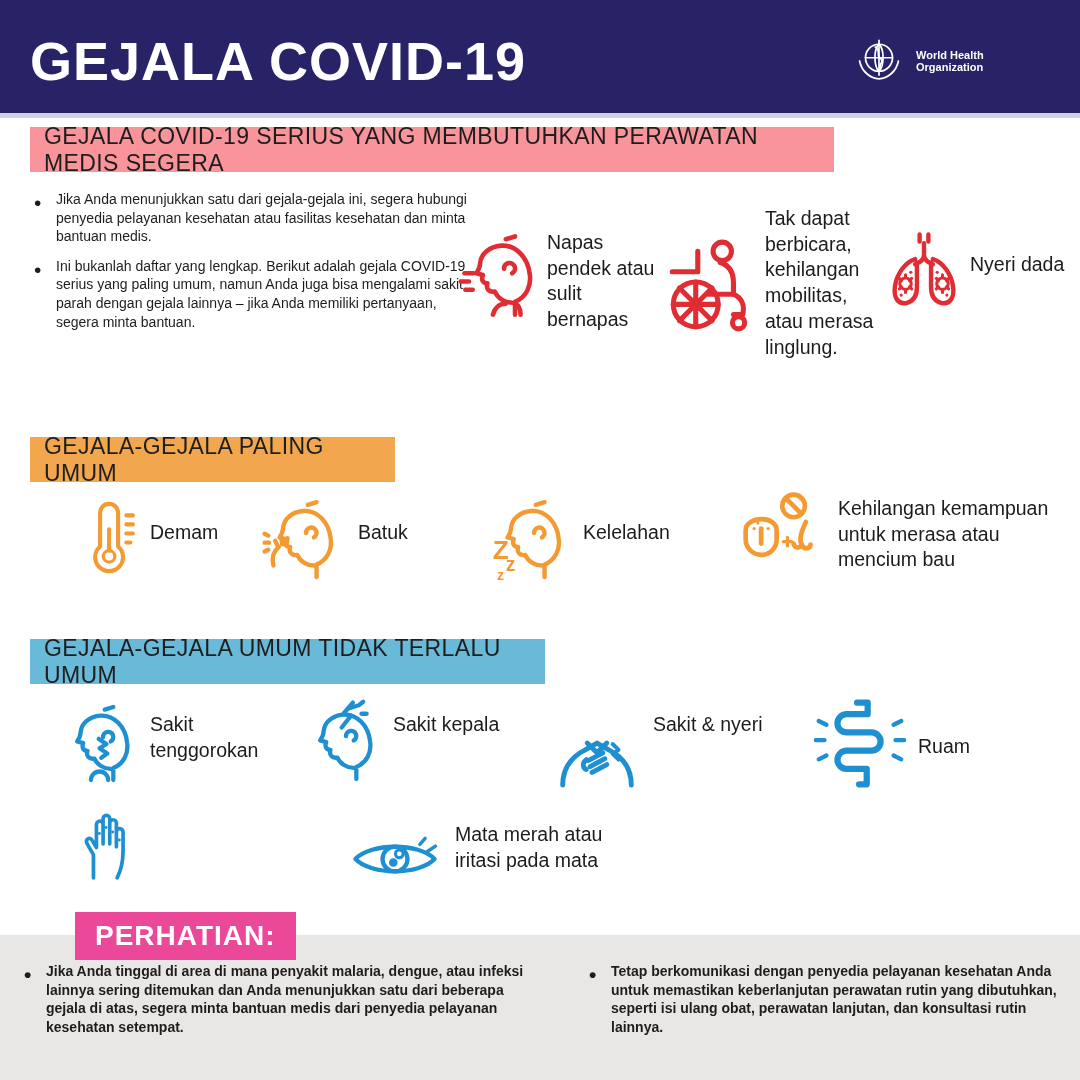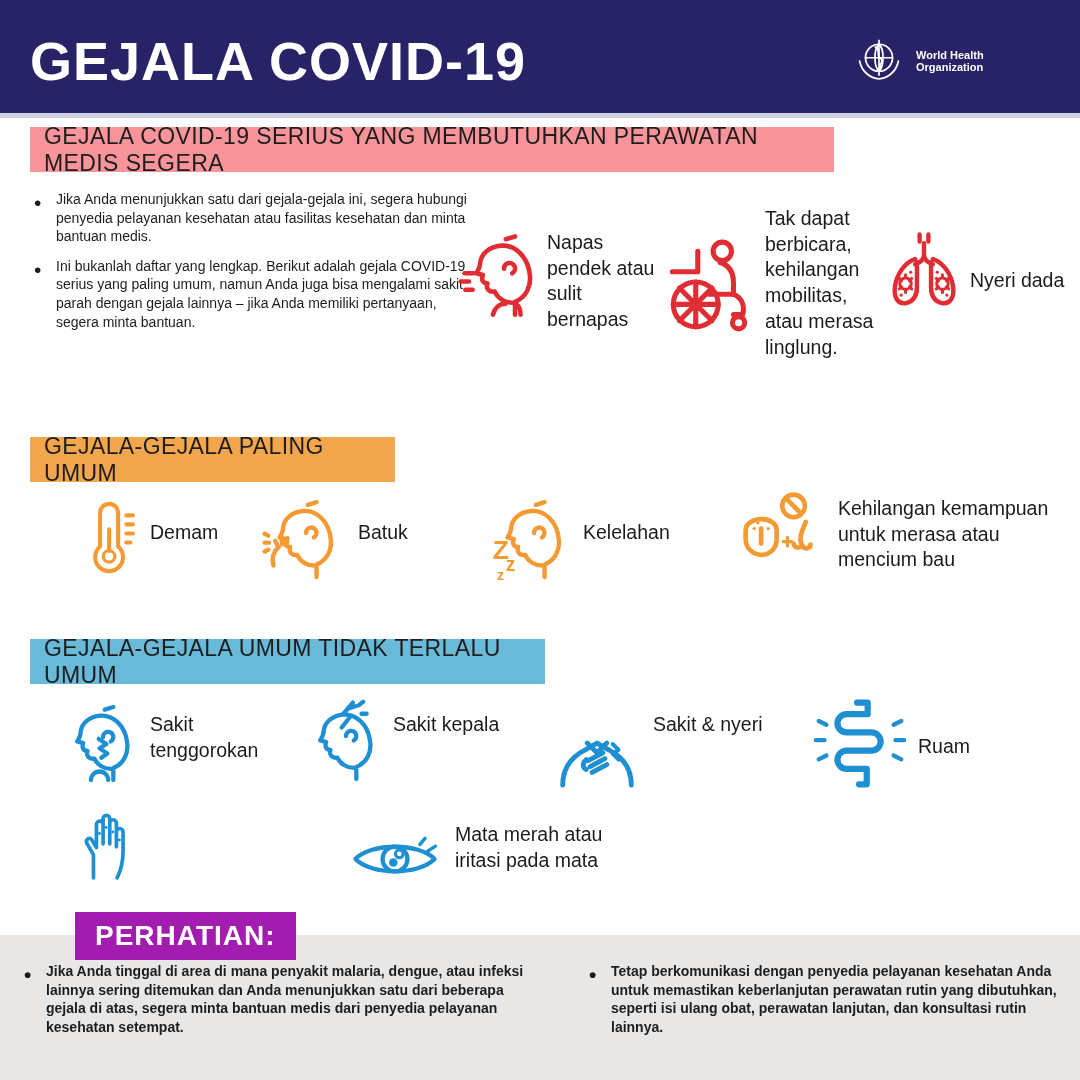--- a/index.html
+++ b/index.html
@@ -15,21 +15,21 @@
   .logo{position:absolute;left:852px;top:34px;display:flex;align-items:center;gap:10px;color:#fff;}
   .who{width:54px;height:54px;fill:none;stroke:#ffffff;stroke-width:3.2;stroke-linecap:round;stroke-linejoin:round;}
   .logo-text{font-size:11px;font-weight:700;line-height:1.1;color:#ffffff;}
 
   
   .banner{position:absolute;height:45px;display:flex;align-items:center;padding:0 14px;
           box-sizing:border-box;font-size:23px;font-weight:500;letter-spacing:.4px;color:#1d1d1d;}
   .banner.pink{background:#F8949A;}
   .banner.orange{background:#F2A74F;}
   .banner.blue{background:#69BAD8;}
-  .attn{position:absolute;background:#a21caf;color:#ffffff;height:48px;display:inline-flex;
+  .attn{position:absolute;background:#ec4899;color:#ffffff;height:48px;display:inline-flex;
         align-items:center;padding:0 20px;font-size:28px;font-weight:600;letter-spacing:1px;}
 
   
   .bullets{margin:0;padding:0;}
   .bullets li{list-style:none;position:relative;padding-left:26px;margin-bottom:11px;
               font-size:14px;line-height:1.33;font-weight:500;}
   .bullets li::before{content:"•";position:absolute;left:4px;top:-1px;font-size:21px;}
   .bullets.bold li{font-weight:600;}
 
   
@@ -110,21 +110,21 @@
     <path d="M29 51 v3 M29 68 v3 M22 55 l2.5 2.5 M36 55 l-2.5 2.5 M22 67 l2.5 -2.5 M36 67 l-2.5 -2.5" stroke-width="3.5"></path>
     <circle cx="71" cy="61" r="6.5" stroke-width="3.5"></circle>
     <path d="M71 51 v3 M71 68 v3 M64 55 l2.5 2.5 M78 55 l-2.5 2.5 M64 67 l2.5 -2.5 M78 67 l-2.5 -2.5" stroke-width="3.5"></path>
     <circle cx="24" cy="45" r="1.8" class="dotf"></circle>
       <circle cx="35" cy="48" r="1.8" class="dotf"></circle>
     <circle cx="24" cy="74" r="1.8" class="dotf"></circle>
       <circle cx="76" cy="45" r="1.8" class="dotf"></circle>
     <circle cx="65" cy="48" r="1.8" class="dotf"></circle>
       <circle cx="76" cy="74" r="1.8" class="dotf"></circle>
   </svg>
-  <div class="lbl" style="left:970px;top:252px;width:100px;margin-top:16px;">Nyeri dada</div>
+  <div class="lbl" style="left:970px;top:252px;width:100px;">Nyeri dada</div>
 
   <div class="banner orange" style="left:30px;top:437px;width:365px;">GEJALA-GEJALA PALING UMUM</div>
 
   <svg class="ic orange-ic abs" viewBox="0 0 100 100" style="left:64px;top:486px;width:82px;height:108px;">
     <path d="M44 17 a11 11 0 0 1 22 0 V58 a17 17 0 1 1 -22 0 Z"></path>
     <path d="M55 37 V63"></path>
     <circle cx="55" cy="70" r="7" stroke-width="4"></circle>
     <path d="M76 20 h8 M76 31 h8 M76 42 h8 M76 53 h5"></path>
   </svg>
   <div class="lbl" style="left:150px;top:520px;width:120px;">Demam</div>

